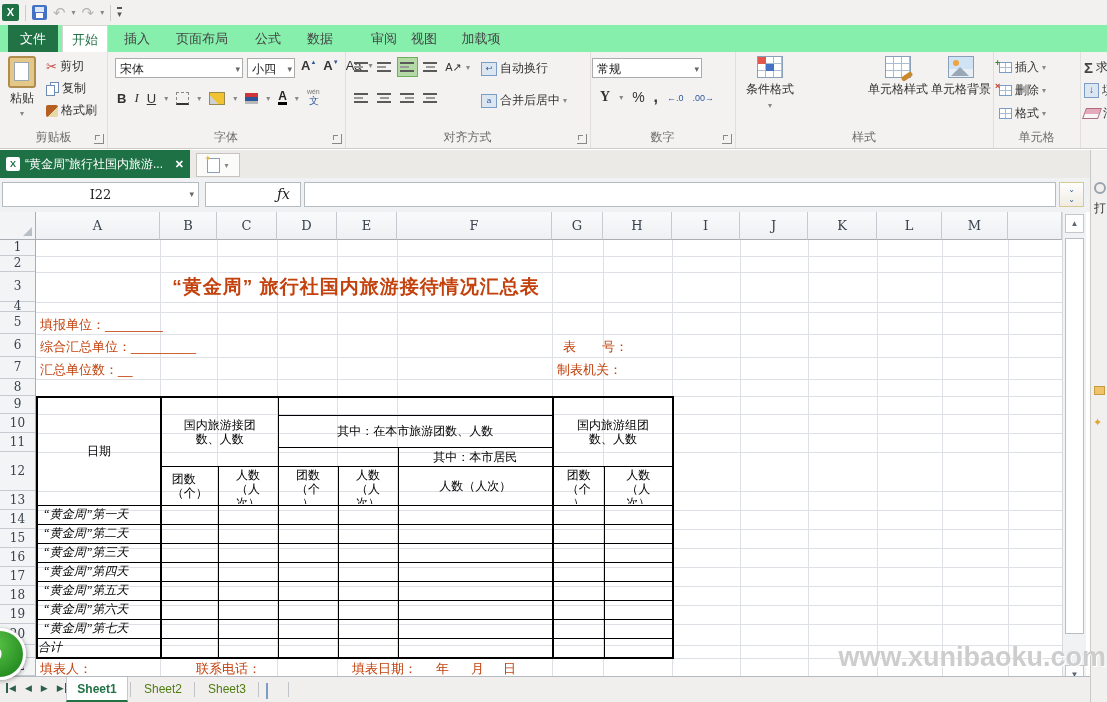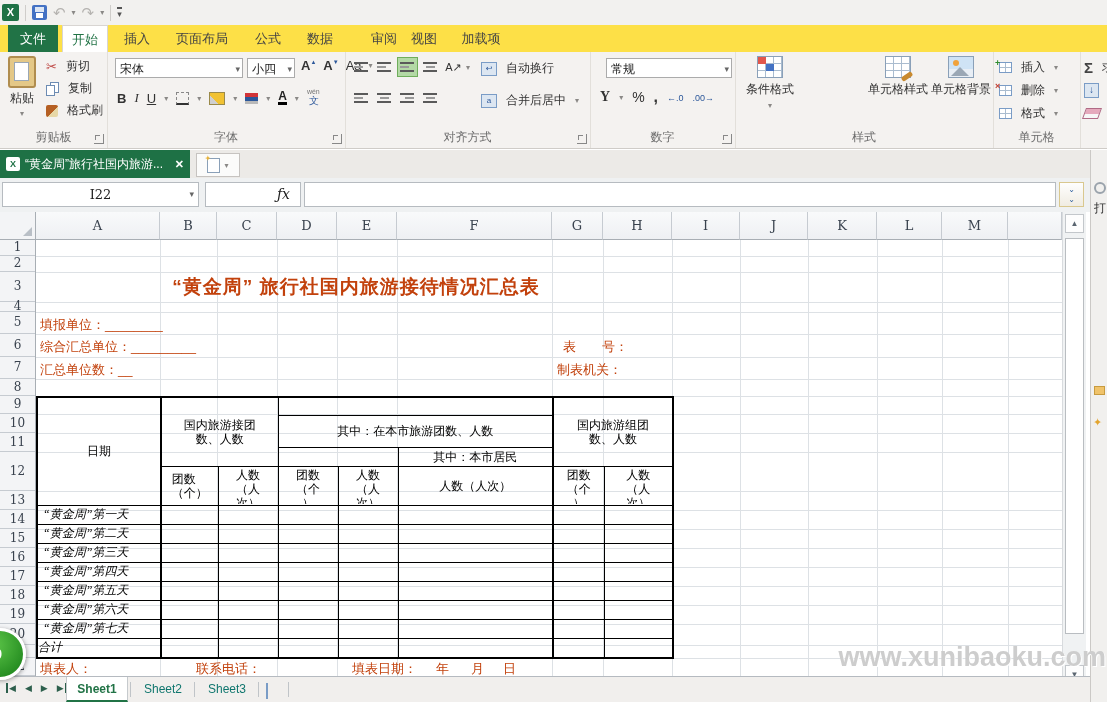--- a/index.html
+++ b/index.html
@@ -19,40 +19,40 @@
   .ic-floppy::before{content:"";position:absolute;left:3px;top:2px;width:9px;height:5px;background:#dce6f4;}
   .ic-floppy::after{content:"";position:absolute;left:4px;bottom:2px;width:7px;height:5px;background:#fff;}
   .ic-undo::before{content:"↶";font-size:15px;color:#b5b3b0;}
   .ic-redo::before{content:"↷";font-size:15px;color:#b5b3b0;}
   .dda{font-size:8px;color:#8a8886;}
   .ic-qadd{font-size:9px;color:#555;border-top:2px solid #555;line-height:8px;padding-top:1px;}
   .ic-qadd::before{content:"▾";}
   #wintitle{top:5px;left:522px;font-size:12px;color:#3a3a3a;white-space:nowrap;}
 
   
-  #ribbontabs{left:0;top:25px;width:1107px;height:27px;background:#fde047;}
+  #ribbontabs{left:0;top:25px;width:1107px;height:27px;background:#86efac;}
   .rtab{position:absolute;top:0;height:27px;line-height:27px;font-size:13px;color:#444;
         text-align:center;}
   .rtab-file{left:8px;width:50px;background:#217346;color:#fff;}
   .rtab-active{background:#fff;color:#217346;border:1px solid #d8d5d2;border-bottom:none;box-sizing:border-box;}
 
   
   #ribbonbody{left:0;top:52px;width:1107px;height:97px;background:#f4f2f0;border-bottom:1px solid #cfccc8;box-sizing:border-box;}
   .rgroup{position:absolute;top:0;height:96px;border-right:1px solid #e2dfda;}
   .glabel{position:absolute;bottom:2px;left:0;width:100%;text-align:center;color:#6c6c6c;font-size:12px;}
   .launcher{position:absolute;right:3px;bottom:4px;width:9px;height:9px;border-right:1px solid #888;
             border-bottom:1px solid #888;}
   .launcher::before{content:"";position:absolute;left:1px;top:1px;width:4px;height:4px;
             border-left:1px solid #888;border-top:1px solid #888;}
   .rbtnlab{font-size:12px;color:#333;white-space:nowrap;}
   .combo{position:absolute;background:#fff;border:1px solid #ababab;height:20px;line-height:20px;
          font-size:12px;padding:0 4px;box-sizing:border-box;color:#222;}
   .combo .cdd{position:absolute;right:2px;top:0;font-size:9px;color:#666;}
   .combo .cdd::before{content:"▾";}
-  .hrow{position:absolute;display:flex;align-items:center;gap:9px;}
+  .hrow{position:absolute;display:flex;align-items:center;gap:3px;}
 
   
   .ic-clip{width:24px;height:28px;border:2px solid #b08d4f;background:#e4c887;border-radius:3px;position:relative;}
   .ic-clip::before{content:"";position:absolute;left:4px;top:4px;width:13px;height:17px;background:#fff;border:1px solid #9aa7b5;}
   .ic-scissors::before{content:"✂";font-size:13px;color:#c0504d;}
   .ic-copy{width:13px;height:13px;position:relative;}
   .ic-copy::before,.ic-copy::after{content:"";position:absolute;width:7px;height:9px;background:#fff;border:1px solid #6d8cb3;}
   .ic-copy::before{left:4px;top:0;}
   .ic-copy::after{left:0;top:3px;}
   .ic-fp{width:12px;height:12px;background:linear-gradient(135deg,#b55f23 55%,#e7d8a7 55%);border-radius:2px;}
@@ -194,21 +194,21 @@
   #vthumb{position:absolute;left:2px;top:26px;width:19px;height:396px;background:#fff;border:1px solid #b9bdc1;box-sizing:border-box;}
   #hscroll{left:296px;top:688px;width:762px;height:13px;background:#ecieee;background:#eceeef;}
   #hthumb{position:absolute;left:2px;top:1px;width:600px;height:11px;background:#fff;border:1px solid #b4b9bd;border-radius:5px;box-sizing:border-box;}
   #corner-br{left:1062px;top:688px;width:24px;height:14px;background:#e8eaec;}
 
   
   #tabbar{left:0;top:676px;width:1107px;height:26px;background:#f1efed;border-top:1px solid #b5bac0;box-sizing:border-box;}
   #sheetnav{position:absolute;left:6px;top:6px;display:flex;gap:9px;color:#2d5f4c;font-size:9px;}
   .nbar-l{border-left:2px solid #2d5f4c;padding-left:1px;}
   .nbar-r{border-right:2px solid #2d5f4c;padding-right:1px;}
-  .stab{position:absolute;top:0;height:25px;line-height:25px;text-align:center;font-size:12px;color:#0f766e;}
+  .stab{position:absolute;top:0;height:25px;line-height:25px;text-align:center;font-size:12px;color:#4d7c0f;}
   .stab-active{background:#fff;border-left:1px solid #c6cacd;border-right:1px solid #c6cacd;
      border-bottom:2px solid #217346;color:#217346;font-weight:bold;box-sizing:border-box;}
   .tsep{position:absolute;top:5px;width:1px;height:15px;background:#c0c4c8;}
   .ic-addsheet{width:14px;height:11px;border:1px solid #7a9cc6;box-sizing:border-box;background:
      linear-gradient(#5b9bd5 0 3px,transparent 3px),
      repeating-linear-gradient(90deg,transparent 0 4px,#aabccf 4px 5px),#fff;position:relative;}
 
   
   #rpane{left:1090px;top:150px;width:17px;height:552px;background:#f1f0ee;border-left:1px solid #cbc9c6;box-sizing:border-box;}
   .rp-circle{position:absolute;left:3px;top:32px;width:12px;height:12px;border:2px solid #9aa3ac;border-radius:50%;box-sizing:border-box;}
@@ -352,21 +352,21 @@
       <div class="hrow" style="left:136px;top:40px;">
         <span class="ic-merge"></span>
         <span class="rbtnlab">合并后居中</span>
         <span class="dda">▾</span>
       </div>
       <div class="glabel">对齐方式</div>
       <div class="launcher"></div>
     </div>
 
     <div class="rgroup" style="left:590px;width:145px;">
-      <div class="combo" style="left:16px;top:6px;width:126px;">
+      <div class="combo" style="left:2px;top:6px;width:110px;">
         <span>常规</span><span class="cdd"></span>
       </div>
       <div class="hrow" style="left:10px;top:36px;gap:9px;">
         <span class="ic-cur"></span>
           <span class="dda">▾</span>
         <span class="ic-pct"></span>
         <span class="ic-comma"></span>
         <span class="ic-d1"></span>
         <span class="ic-d2"></span>
       </div>

